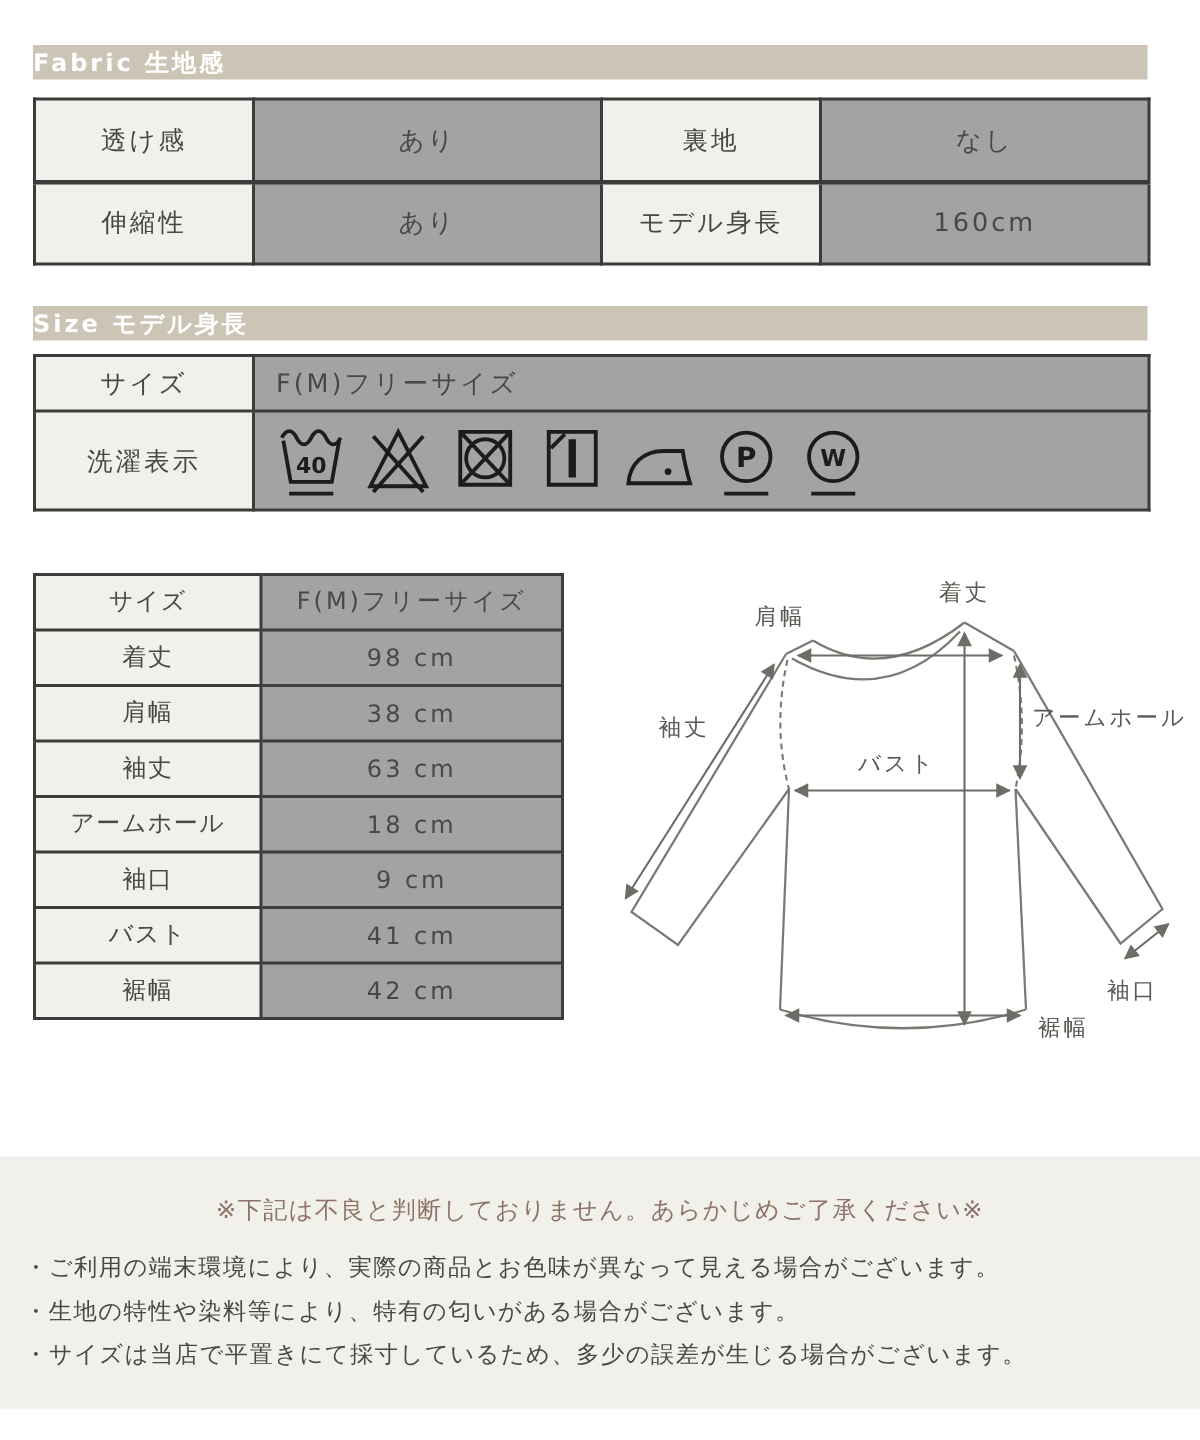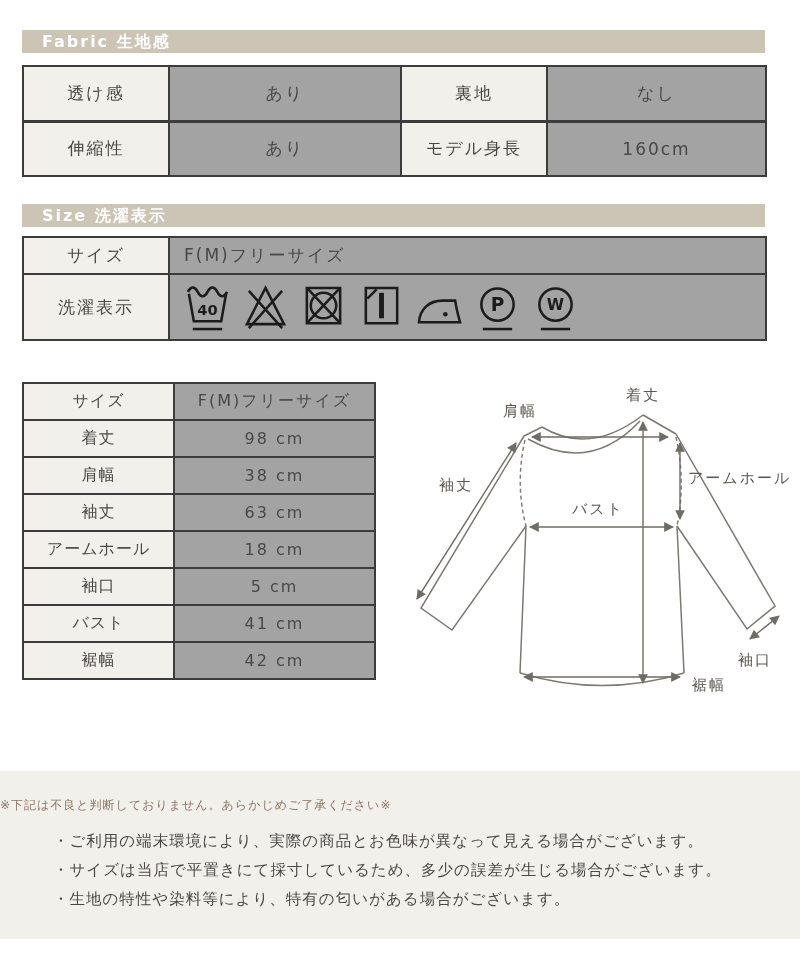--- a/index.html
+++ b/index.html
@@ -18,21 +18,21 @@
   body{
     width:800px;height:960px;background:#ffffff;
     font-family:"DejaVu Sans",sans-serif;color:var(--text);
     overflow:hidden;
   }
   .content{padding:0 35px 0 22px;}
   .section-bar{
     margin-top:30px;height:23px;line-height:23px;
     background:var(--header-bar-bg);color:#ffffff;
     font-size:16px;font-weight:bold;letter-spacing:2px;
-    padding-left:20px;
+    padding-left:0;
   }
   .section-bar.size-bar{margin-top:27px;}
   table.tbl{border-collapse:collapse;table-layout:fixed;}
   table.tbl td{
     border:2px solid var(--border);
     font-size:17px;text-align:center;letter-spacing:2px;
     color:var(--text);background:#a3a3a3;padding:0;
   }
   table.tbl td.lbl{background:var(--cell-label-bg);}
   table.fabric{width:743px;margin-top:12px;}
@@ -56,24 +56,24 @@
   .diagram{margin-left:22px;margin-top:-2px;}
   .diagram .gline{fill:none;stroke:var(--diagram-line);stroke-width:1.5;}
   .diagram .gdash{fill:none;stroke:var(--diagram-line);stroke-width:1.4;stroke-dasharray:4 3;}
   .diagram .arrow{fill:none;stroke:#6f6b66;stroke-width:1.4;}
   .diagram text{font-size:15px;fill:var(--diagram-text);letter-spacing:2px;}
   .notice{
     margin-top:55px;height:168px;background:var(--notice-bg);
     padding-top:26px;
   }
   .notice-title{
-    margin:0;color:var(--notice-title);
-    font-size:12px;letter-spacing:1px;
-  }
-  .notice ul{list-style:none;margin:13px 0 0;padding:0 20px 0 53px;}
+    margin:0;text-align:center;color:var(--notice-title);
+    font-size:16px;letter-spacing:1px;
+  }
+  .notice ul{list-style:none;margin:13px 0 0;padding:0 20px 0 16px;}
   .notice li{font-size:15.5px;line-height:29px;letter-spacing:1px;color:var(--text);}
 </style>
 </head>
 <body>
 
 <div class="page">
   <div class="content">
 
     <div class="section-bar">
       <span>Fabric 生地感</span>
@@ -96,21 +96,21 @@
         <tr>
           <td class="lbl">伸縮性</td>
           <td class="val">あり</td>
           <td class="lbl">モデル身長</td>
           <td class="val">160cm</td>
         </tr>
       </tbody>
     </table>
 
     <div class="section-bar size-bar">
-      <span>Size 洗濯表示</span>
+      <span>Size モデル身長</span>
     </div>
 
     <table class="tbl size-info">
       <colgroup>
           <col style="width:146px">
           <col style="width:597px">
         </colgroup>
       <tbody>
         <tr class="r1">
           <td class="lbl">サイズ</td>
@@ -184,21 +184,21 @@
           <tr>
             <td class="lbl">袖丈</td>
             <td class="val">63 cm</td>
           </tr>
           <tr>
             <td class="lbl">アームホール</td>
             <td class="val">18 cm</td>
           </tr>
           <tr>
             <td class="lbl">袖口</td>
-            <td class="val">5 cm</td>
+            <td class="val">9 cm</td>
           </tr>
           <tr>
             <td class="lbl">バスト</td>
             <td class="val">41 cm</td>
           </tr>
           <tr>
             <td class="lbl">裾幅</td>
             <td class="val">42 cm</td>
           </tr>
         </tbody>
@@ -241,17 +241,17 @@
           <text x="294" y="310" text-anchor="start">裾幅</text>
         </svg>
       </div>
     </div>
   </div>
 
   <div class="notice">
     <p class="notice-title">※下記は不良と判断しておりません。あらかじめご了承ください※</p>
     <ul>
       <li>・ご利用の端末環境により、実際の商品とお色味が異なって見える場合がございます。</li>
+      <li>・生地の特性や染料等により、特有の匂いがある場合がございます。</li>
       <li>・サイズは当店で平置きにて採寸しているため、多少の誤差が生じる場合がございます。</li>
-      <li>・生地の特性や染料等により、特有の匂いがある場合がございます。</li>
     </ul>
   </div>
 </div>
 
 </body></html>

